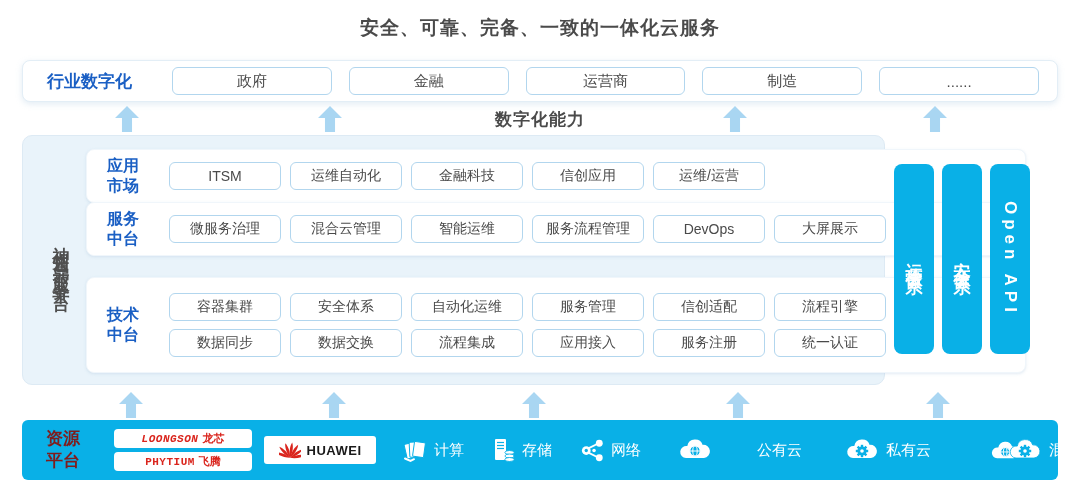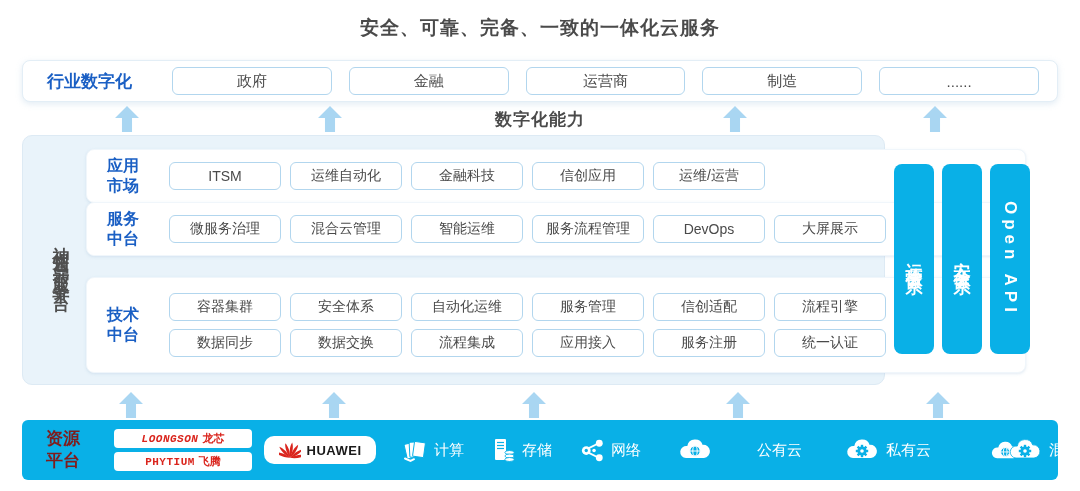--- a/index.html
+++ b/index.html
@@ -53,21 +53,21 @@
   
   .resource-bar { position:absolute; left:22px; top:420px; width:1036px; height:60px;
     background:#09b0e7; border-radius:6px; display:flex; align-items:center; padding:0 14px 0 24px; }
   .resource-label { flex:none; width:62px; color:#7f1d1d; font-size:17px; font-weight:bold; line-height:1.3; }
   .vendor-col { flex:none; display:flex; flex-direction:column; gap:4px; margin-left:6px; }
   .vendor-pill { width:138px; height:19px; background:#fff; border-radius:4px;
     display:flex; align-items:center; justify-content:center; gap:4px;font-family:Liberation Mono, monospace; }
   .vendor-en { color:#da251d; font-weight:bold; font-style:italic; font-size:11px; letter-spacing:.5px; }
   .vendor-en.no-italic { font-style:normal; }
   .vendor-cn { color:#da251d; font-size:11px; font-weight:bold; }
-  .huawei-pill { flex:none; margin-left:12px; width:112px; height:28px; background:#fff; border-radius:10px;
+  .huawei-pill { flex:none; margin-left:12px; width:112px; height:28px; background:#fff; border-radius:3px;
     display:flex; align-items:center; justify-content:center; gap:6px; }
   .huawei-text { color:#1a1a1a; font-weight:bold; font-size:13px; letter-spacing:.5px; }
   .res-item { display:flex; align-items:center; gap:6px; color:#fff; font-size:15px; flex:none; }
   .res-item svg { display:block; }
   .ml-a { margin-left:26px; } .ml-b { margin-left:26px; } .ml-c { margin-left:28px; }
   .ml-d { margin-left:36px;gap:44px; } .ml-e { margin-left:42px; } .ml-f { margin-left:58px; }
 </style>
 </head>
 <body>
 

